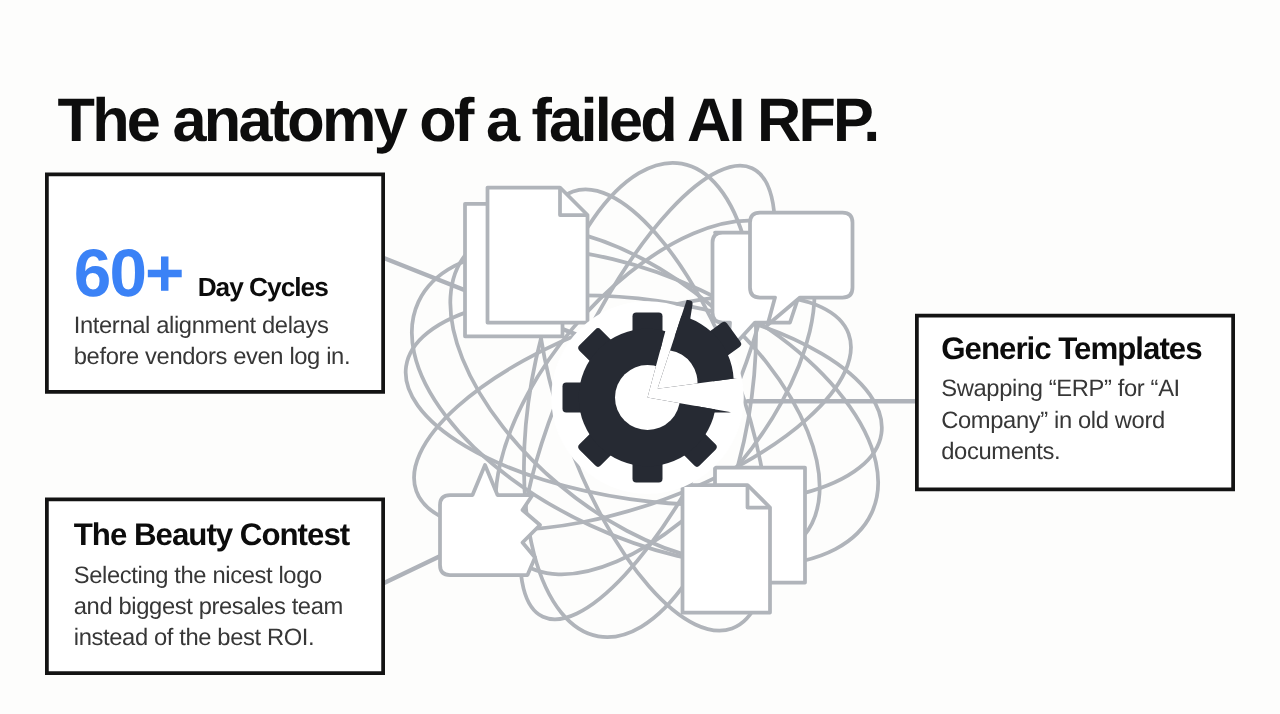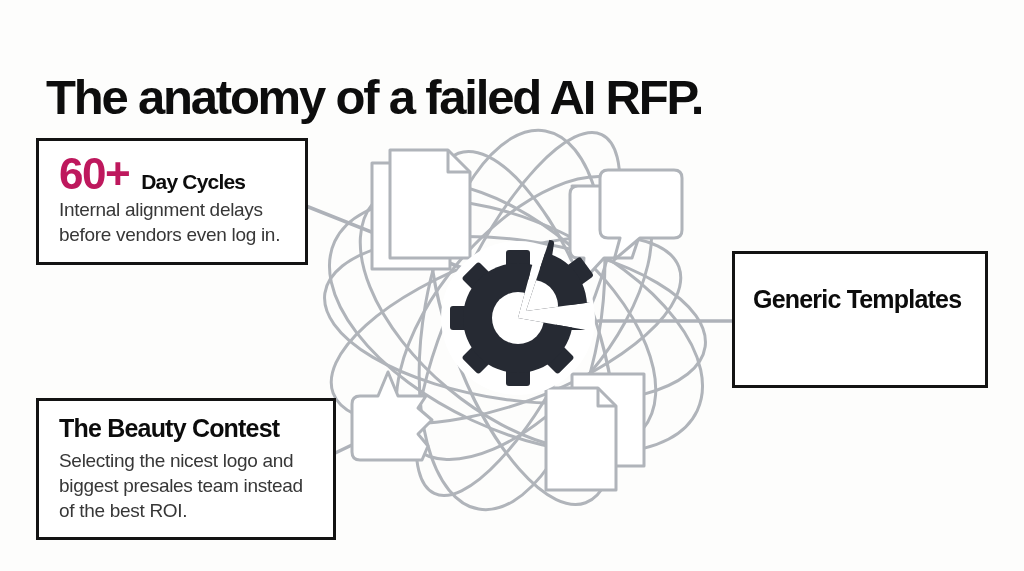--- a/index.html
+++ b/index.html
@@ -27,27 +27,27 @@
     line-height:1.1;
   }
   .callout .body{
     font-size:19px;color:#373737;line-height:1.33;letter-spacing:-0.3px;
     margin-top:5px;
   }
 
   .box-cycles{left:36px;top:138px;width:272px;min-height:125px;padding:10px 18px 14px 20px;}
   .statrow{display:flex;align-items:baseline;}
   .stat{
-    font-size:44px;font-weight:bold;color:#be185d;letter-spacing:-1.5px;line-height:1.05;
+    font-size:54px;font-weight:bold;color:#3b82f6;letter-spacing:-1.5px;line-height:1.05;margin-top:40px;
   }
   .stat-label{font-size:21px;font-weight:bold;color:#0c0c0c;letter-spacing:-0.8px;margin-left:12px;}
   .box-cycles .body{margin-top:0px;}
 
-  .box-templates{left:732px;top:251px;width:256px;min-height:137px;padding:32px 16px 16px 18px;}
-  .box-beauty{left:36px;top:398px;width:300px;min-height:137px;padding:14px 16px 14px 20px;}
+  .box-templates{left:732px;top:251px;width:256px;min-height:137px;padding:12px 16px 16px 18px;}
+  .box-beauty{left:36px;top:398px;width:272px;min-height:137px;padding:14px 16px 14px 20px;}
 </style>
 </head>
 <body>
 
 <div class="stage">
 
   <svg class="graphic" viewBox="0 0 1024 571" aria-hidden="true">
     <defs>
       <clipPath id="mainClip" clipPathUnits="userSpaceOnUse">
         <path d="M0,0 H1024 V571 H0 Z M518,318 L596,28 L813,370 Z" clip-rule="evenodd"></path>
@@ -125,20 +125,21 @@
   <div class="callout box-cycles">
     <div class="statrow">
       <span class="stat">60+</span>
       <span class="stat-label">Day Cycles</span>
     </div>
     <div class="body">Internal alignment delays before vendors even log in.</div>
   </div>
 
   <div class="callout box-templates">
     <div class="heading">Generic Templates</div>
+    <div class="body">Swapping “ERP” for “AI Company” in old word documents.</div>
   </div>
 
   <div class="callout box-beauty">
     <div class="heading">The Beauty Contest</div>
     <div class="body">Selecting the nicest logo and biggest presales team instead of the best ROI.</div>
   </div>
 
 </div>
 
 </body></html>

